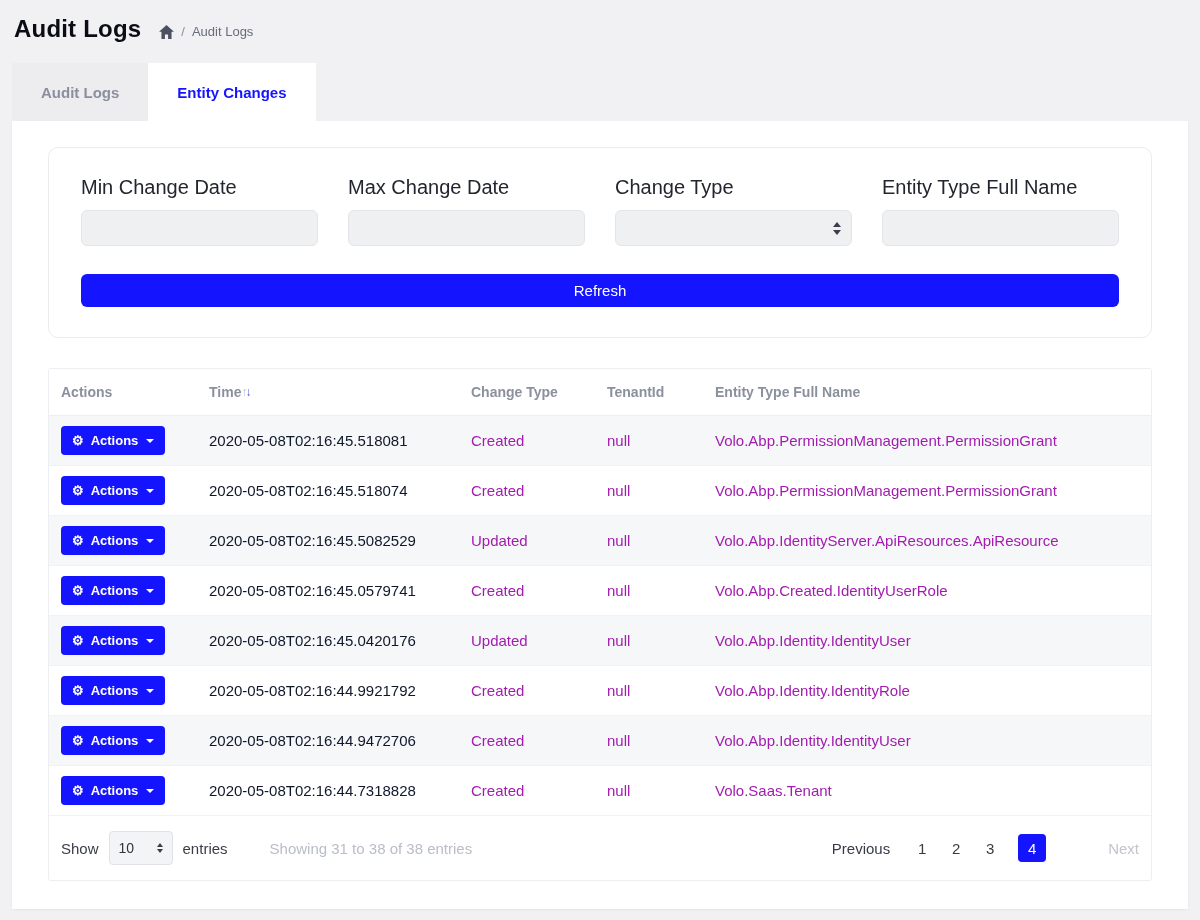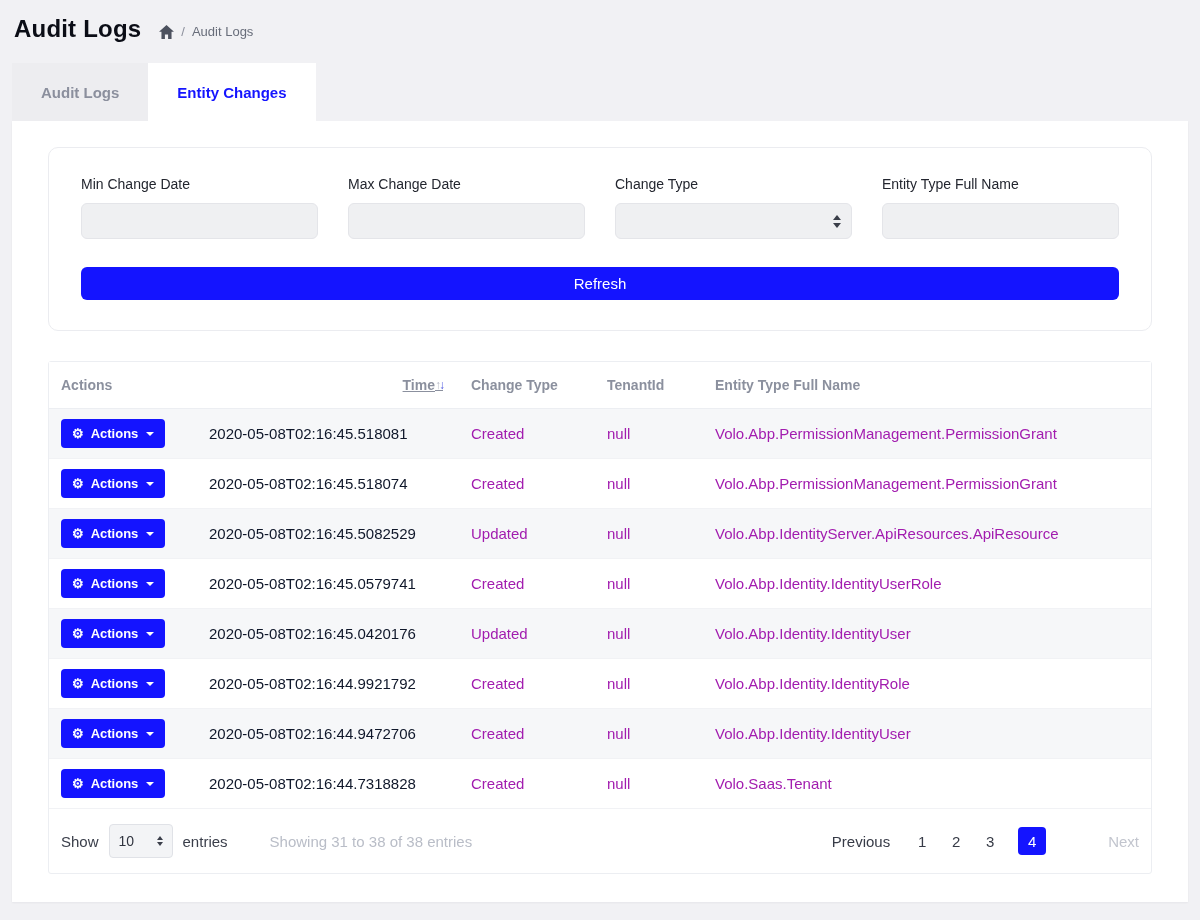--- a/index.html
+++ b/index.html
@@ -25,21 +25,21 @@
          font-weight:700; color:#8b8f9d; background:#ededf0; cursor:pointer; }
   .tab.active { background:#ffffff; color:var(--accent); }
 
   
   .panel { background:#fff; margin:0 12px 12px; padding:26px 36px 28px;
            box-shadow:0 1px 2px rgba(20,20,40,.05); min-height:780px; }
 
   
   .filter-card { border:1px solid #ebecf0; border-radius:10px; padding:28px 32px 30px; margin-bottom:30px; }
   .filter-grid { display:grid; grid-template-columns:repeat(4,1fr); column-gap:30px; }
-  .filter-field label { display:block; font-size:14px; color:#23262f; margin-bottom:11px; }
+  .filter-field label { display:block; font-size:20px; color:#23262f; margin-bottom:11px; }
   .filter-input, .filter-select {
     width:100%; height:36px; background:#eff0f2; border:1px solid #e4e5e9; border-radius:6px;
     font-family:inherit; font-size:14px; color:#30343f; padding:0 10px; outline:none;
   }
   .filter-select { display:flex; align-items:center; justify-content:space-between; cursor:pointer; }
   .arrows { display:flex; flex-direction:column; gap:3px; }
   .tri { width:0; height:0; border-left:4px solid transparent; border-right:4px solid transparent; }
   .tri.up { border-bottom:5px solid #3a3e49; }
   .tri.down { border-top:5px solid #3a3e49; }
   .arrows.small { gap:2px; }
@@ -52,21 +52,21 @@
 
   
   .table-card { border:1px solid #eceef2; border-radius:3px; }
   table { width:100%; border-collapse:collapse; }
   thead th { text-align:left; font-size:14px; font-weight:700; color:#8b909e; padding:15px 12px;
              background:#fff; border-bottom:1px solid #eceef2; }
   th.col-actions { width:148px; }
   th.col-time { width:262px; }
   th.col-change { width:136px; }
   th.col-tenant { width:108px; }
-  .th-time-inner { display:flex; align-items:center; justify-content:flex-end;text-decoration:underline; }
+  .th-time-inner { display:flex; align-items:center; justify-content:flex-start; }
   .sort-icon { font-size:12px; letter-spacing:-2px; padding-right:4px; cursor:pointer; }
   .sort-icon .up { color:#b6bac6; }
   .sort-icon .down { color:#5059e0; }
 
   tbody tr { border-bottom:1px solid #f1f2f5; }
   tbody tr:nth-child(odd) { background:#f6f7f9; }
   tbody td { padding:0 12px; font-size:15px; height:50px; vertical-align:middle; }
   td.col-time { color:#0f172a; }
   td.col-change, td.col-tenant, td.col-entity { color:#a21caf; }
 
@@ -206,21 +206,21 @@
     <td class="col-actions">
       <button class="actions-btn">
         <span class="gear">⚙</span>
         <span>Actions</span>
         <span class="caret"></span>
       </button>
     </td>
     <td class="col-time">2020-05-08T02:16:45.0579741</td>
     <td class="col-change">Created</td>
     <td class="col-tenant">null</td>
-    <td class="col-entity">Volo.Abp.Identity.IdentityUserRole</td>
+    <td class="col-entity">Volo.Abp.Created.IdentityUserRole</td>
   </tr>
 
   <tr>
     <td class="col-actions">
       <button class="actions-btn">
         <span class="gear">⚙</span>
         <span>Actions</span>
         <span class="caret"></span>
       </button>
     </td>

